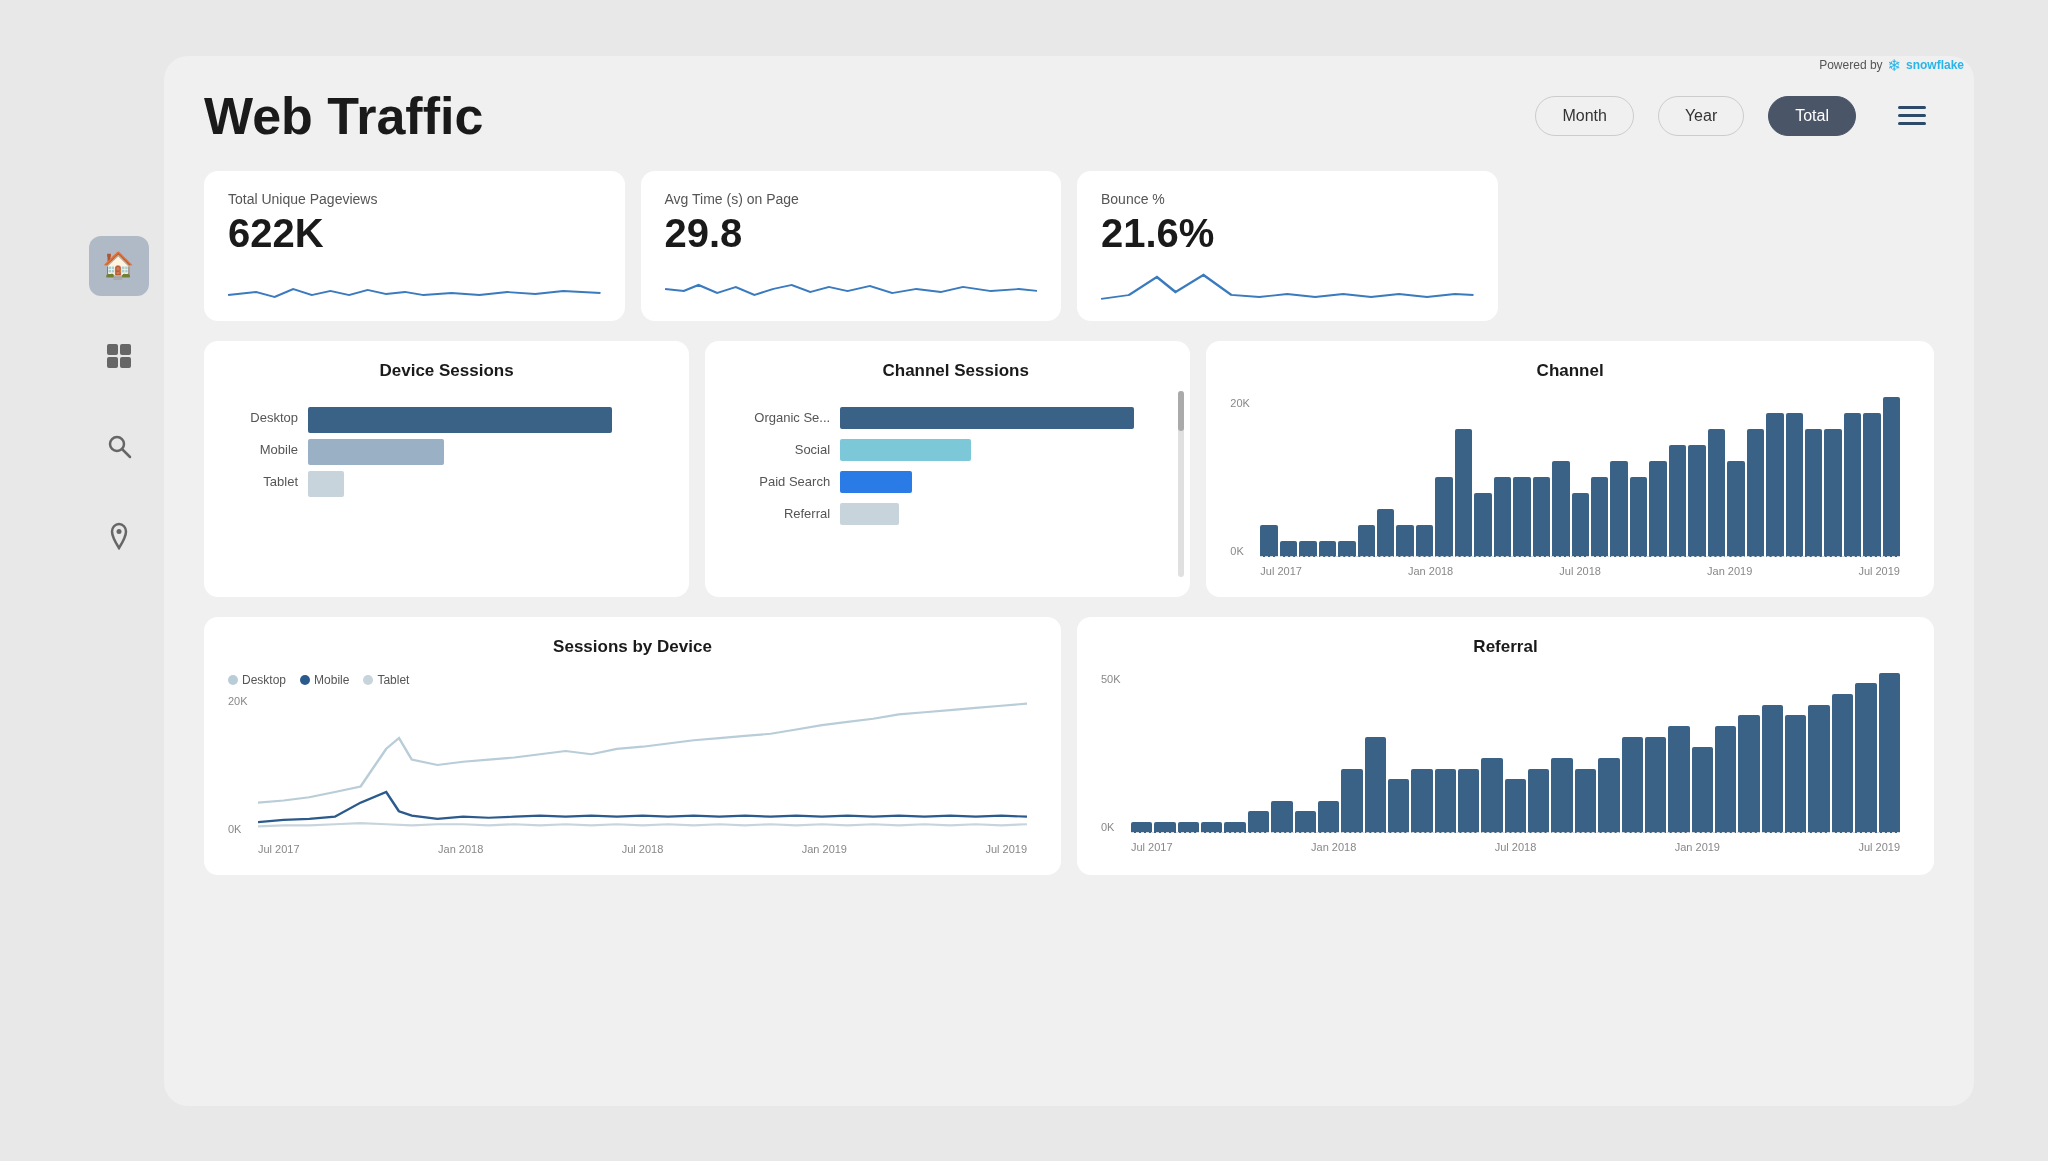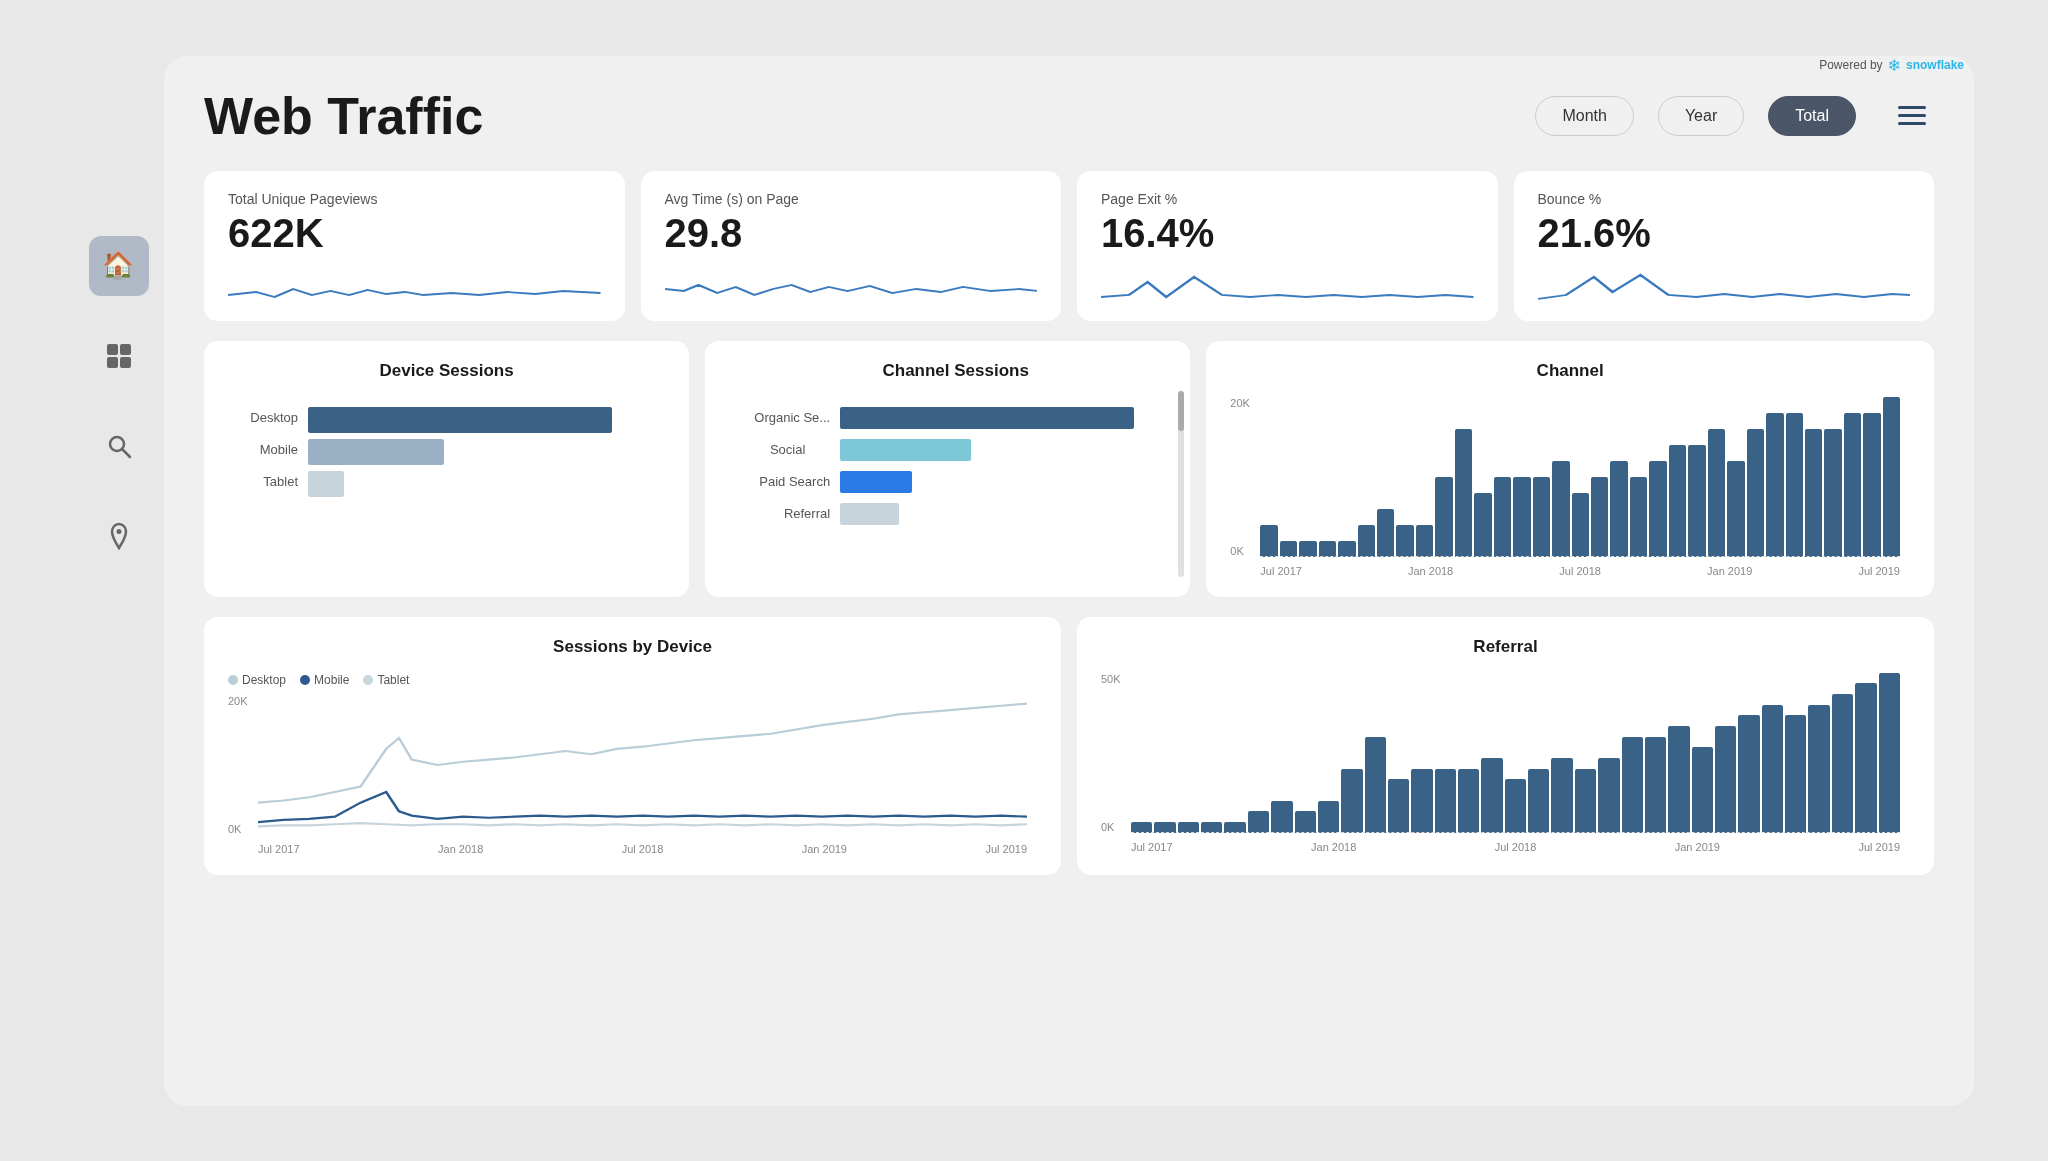--- a/index.html
+++ b/index.html
@@ -298,27 +298,20 @@
       </div>
 
       <div class="kpi-card">
         <span class="kpi-label">Avg Time (s) on Page</span>
         <span class="kpi-value">29.8</span>
         <svg class="kpi-sparkline" viewBox="0 0 200 40" preserveAspectRatio="none">
           <polyline points="0,22 10,24 18,18 28,26 38,20 48,28 58,22 68,18 78,25 88,20 98,24 110,19 122,26 135,22 148,25 160,20 175,24 190,22 200,24" fill="none" stroke="#3a7abf" stroke-width="1.8"></polyline>
         </svg>
       </div>
 
-      <div class="kpi-card">
-        <span class="kpi-label">Page Exit %</span>
-        <span class="kpi-value">16.4%</span>
-        <svg class="kpi-sparkline" viewBox="0 0 200 40" preserveAspectRatio="none">
-          <polyline points="0,30 15,28 25,15 35,30 50,10 65,28 80,30 95,28 110,30 125,28 140,30 155,28 170,30 185,28 200,30" fill="none" stroke="#3a7abf" stroke-width="1.8"></polyline>
-        </svg>
-      </div>
 
       <div class="kpi-card">
         <span class="kpi-label">Bounce %</span>
         <span class="kpi-value">21.6%</span>
         <svg class="kpi-sparkline" viewBox="0 0 200 40" preserveAspectRatio="none">
           <polyline points="0,32 15,28 30,10 40,25 55,8 70,28 85,30 100,27 115,30 130,27 145,30 160,27 175,30 190,27 200,28" fill="none" stroke="#3a7abf" stroke-width="1.8"></polyline>
         </svg>
       </div>
     </div>
 
@@ -351,21 +344,21 @@
       <div class="chart-card chart-card-relative">
         <div class="chart-title">Channel Sessions</div>
         <div class="bar-chart-container">
           <div class="bar-row">
             <span class="bar-label" style="width:85px;">Organic Se...</span>
             <div class="bar-track">
               <div class="bar-fill" style="width:90%;background:#3a6186;height:22px;"></div>
             </div>
           </div>
           <div class="bar-row">
-            <span class="bar-label" style="width:85px;text-align:center;">Social</span>
+            <span class="bar-label" style="width:85px;">Social</span>
             <div class="bar-track">
               <div class="bar-fill" style="width:40%;background:#7dc8d8;height:22px;"></div>
             </div>
           </div>
           <div class="bar-row">
             <span class="bar-label" style="width:85px;">Paid Search</span>
             <div class="bar-track">
               <div class="bar-fill" style="width:22%;background:#2b7be6;height:22px;"></div>
             </div>
           </div>

